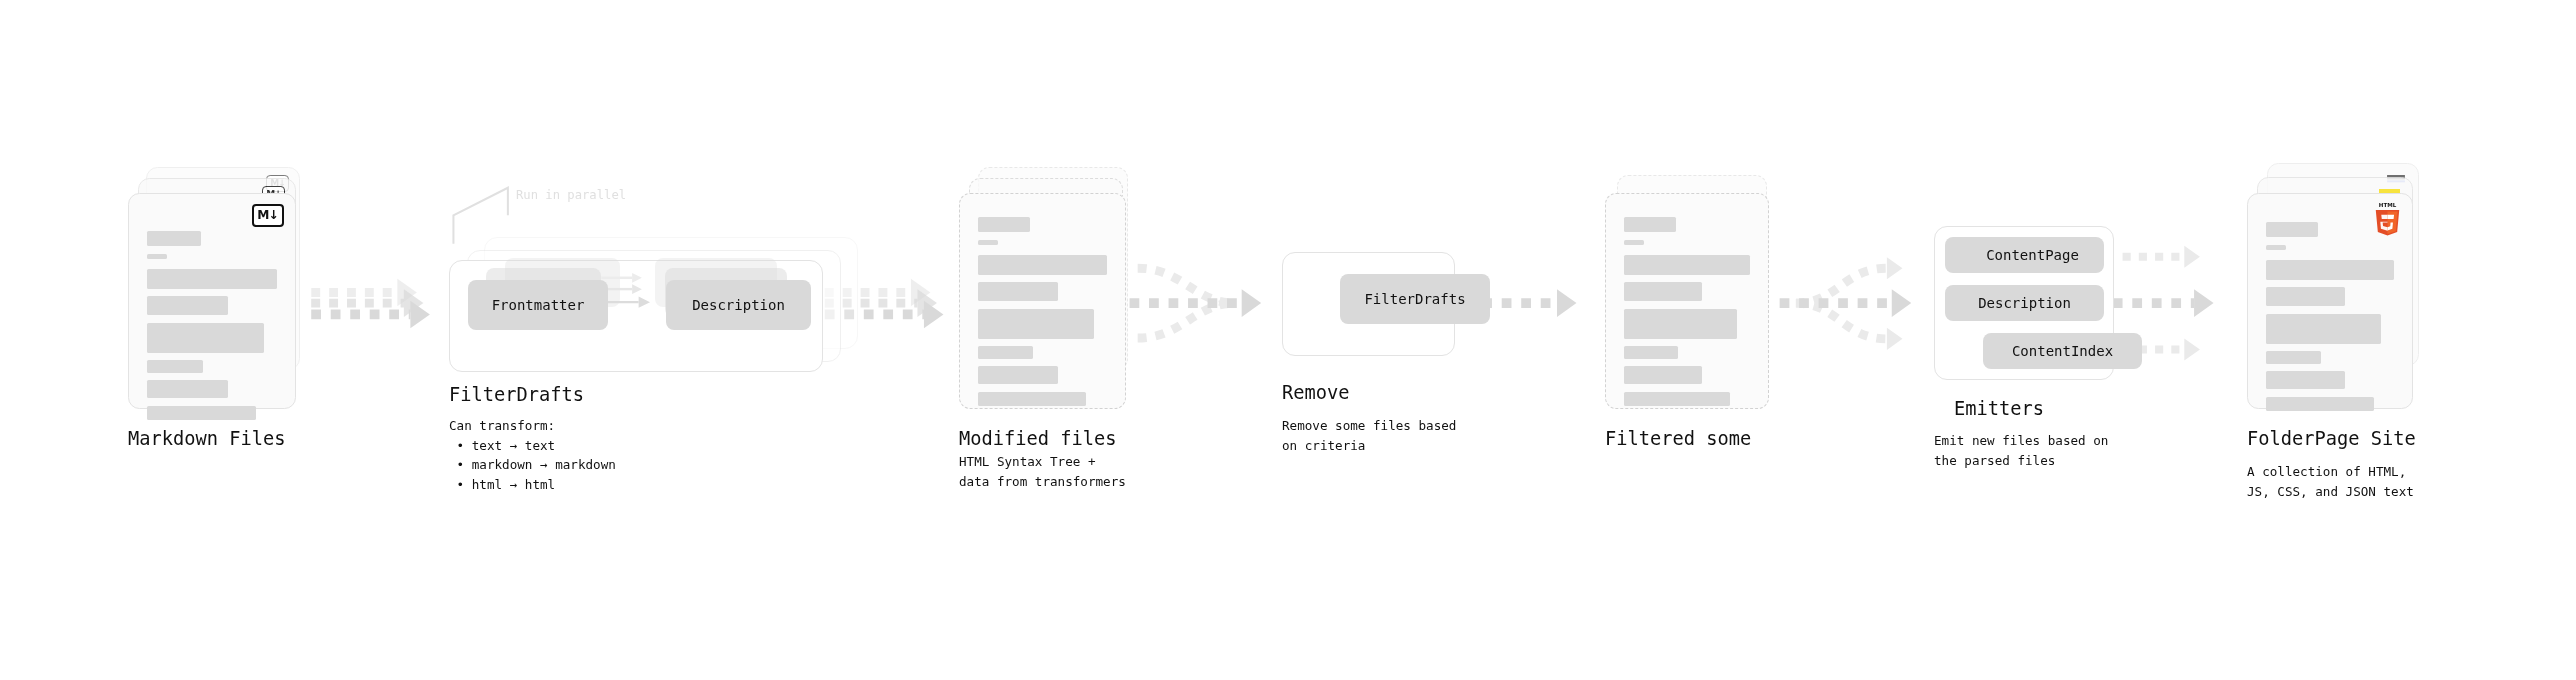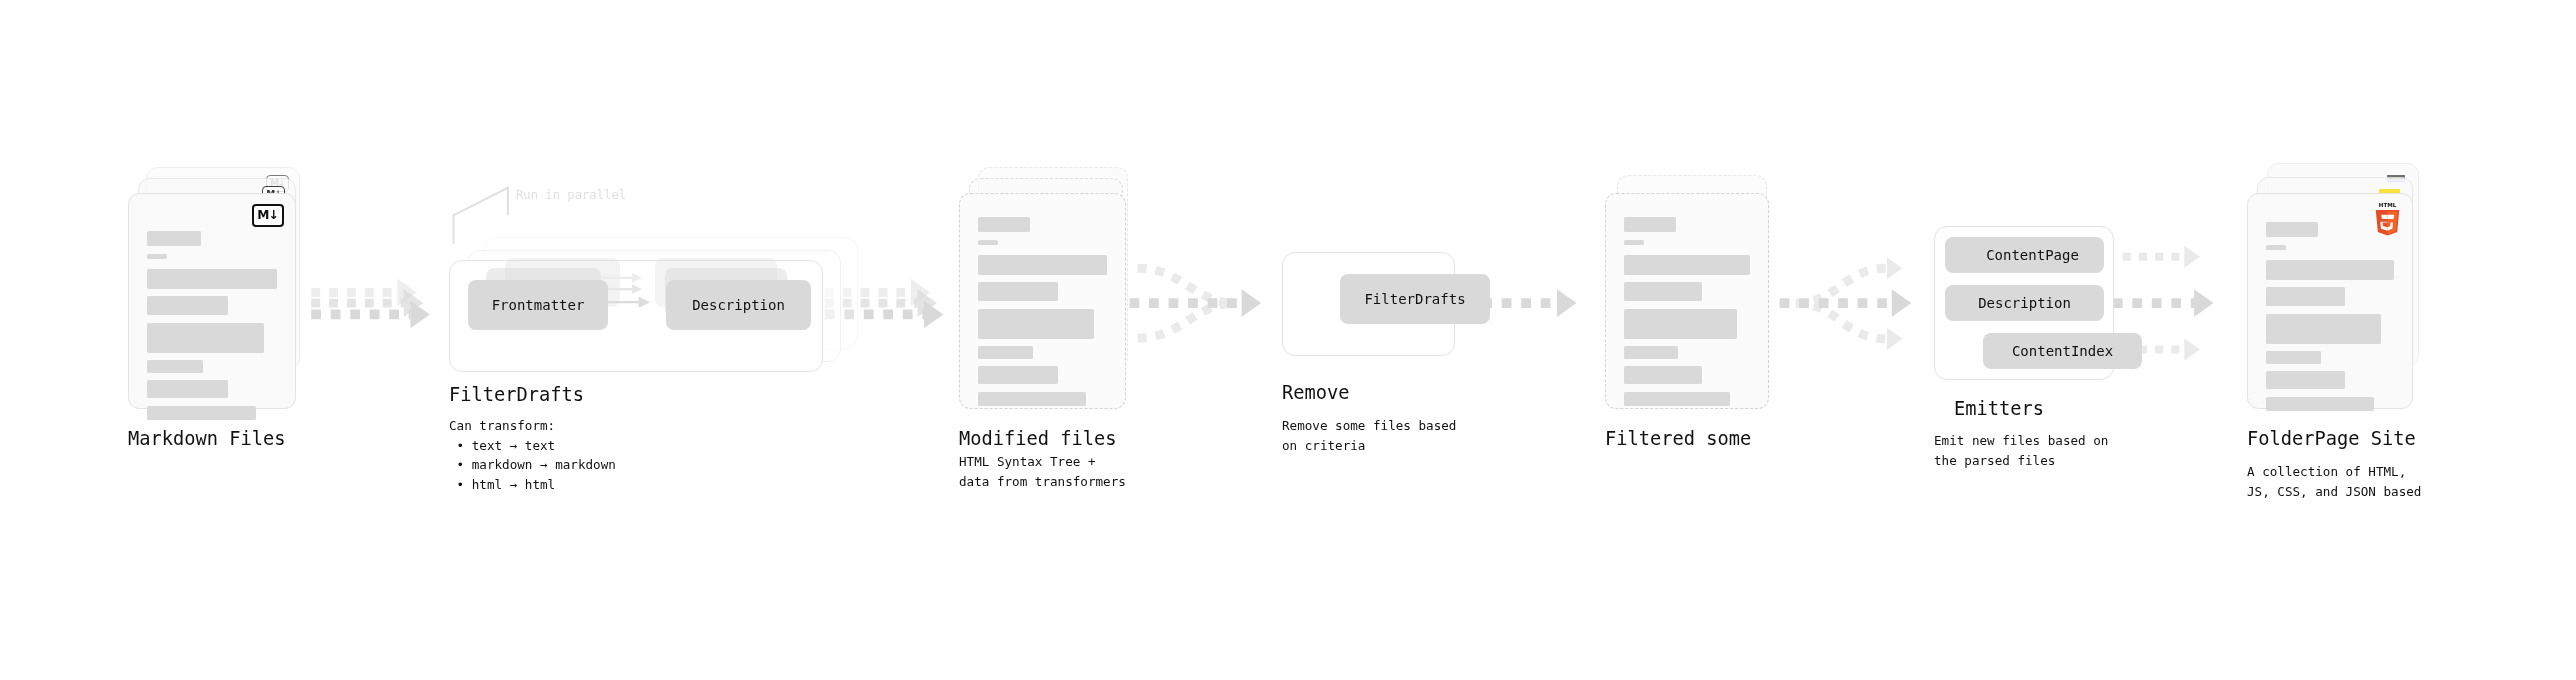--- a/index.html
+++ b/index.html
@@ -313,17 +313,17 @@
         <div class="bar" style="width:100%;height:19.5px;"></div>
         <div class="bar" style="width:62%;height:19.5px;"></div>
         <div class="bar" style="width:90%;height:30px;"></div>
         <div class="bar" style="width:43%;height:13px;"></div>
         <div class="bar" style="width:62%;height:18px;"></div>
         <div class="bar" style="width:84%;height:14.6px;"></div>
       </div>
     </div>
     <div class="title" style="left:2247px;top:428px;">FolderPage Site</div>
     <div class="sub" style="left:2247px;top:462px;">A collection of HTML,
-JS, CSS, and JSON based</div>
+JS, CSS, and JSON text</div>
   </div>
 
 </div>
 
 
 </body></html>

